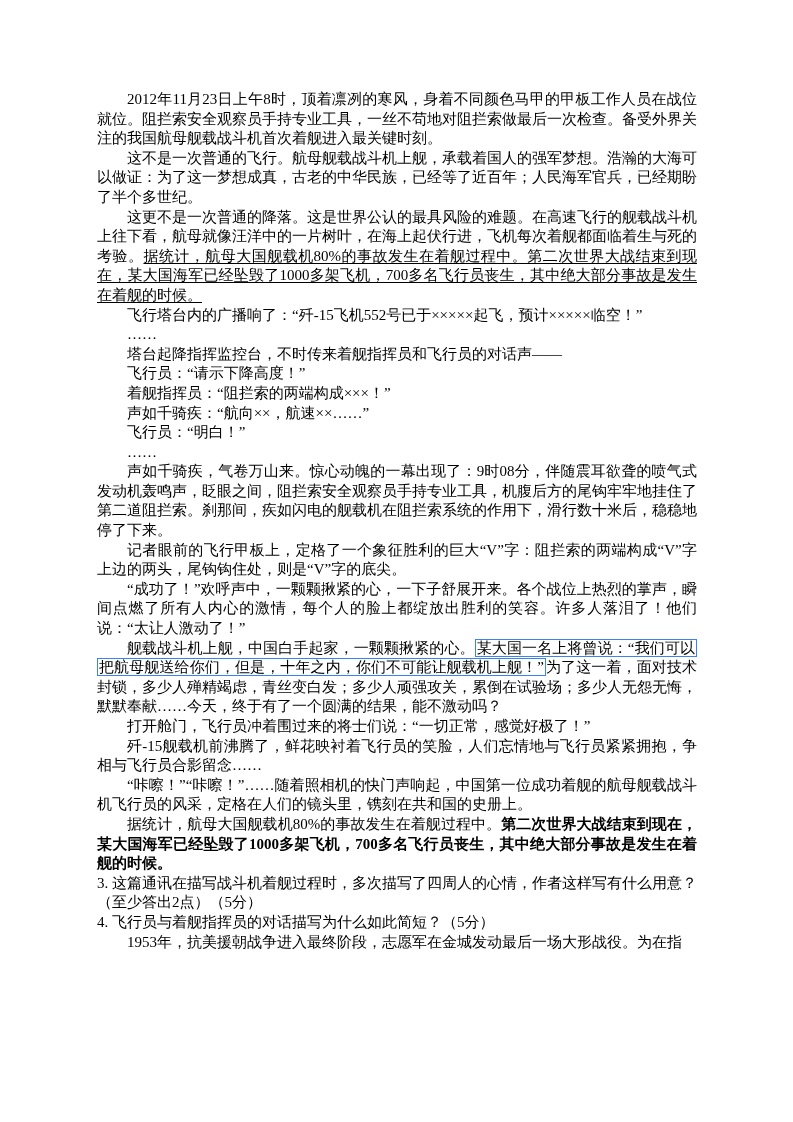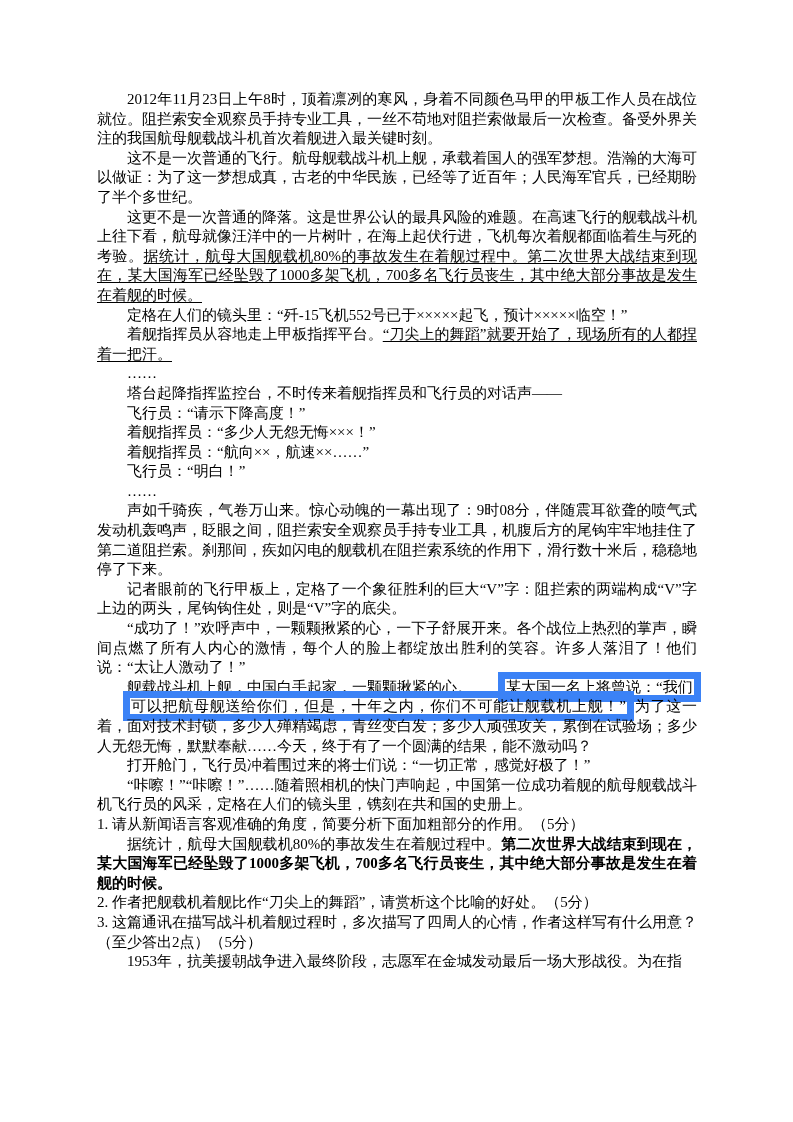--- a/index.html
+++ b/index.html
@@ -28,49 +28,47 @@
     font-size: 15px;
     line-height: 19.6px;
     text-align: justify;
     word-break: break-all;
   }
   p.indent { text-indent: 2em; }
   .seg-normal { }
   .seg-underline { text-decoration: underline; text-underline-offset: 2px; }
   .seg-bold { font-weight: bold; }
   .seg-boxed {
-    border: 7px solid #3b82f6;
+    border: 1px solid #3b82f6;
     padding: 0 1px;
     -webkit-box-decoration-break: clone;
     box-decoration-break: clone;
-    margin-left: 26px;
   }
 </style>
 </head>
 <body>
 
 <div class="page" style="background: rgb(255, 255, 255); color: rgb(0, 0, 0);">
   <article class="content">
       <p class="line indent"><span class="seg-normal">2012年11月23日上午8时，顶着凛冽的寒风，身着不同颜色马甲的甲板工作人员在战位就位。阻拦索安全观察员手持专业工具，一丝不苟地对阻拦索做最后一次检查。备受外界关注的我国航母舰载战斗机首次着舰进入最关键时刻。</span></p>
       <p class="line indent"><span class="seg-normal">这不是一次普通的飞行。航母舰载战斗机上舰，承载着国人的强军梦想。浩瀚的大海可以做证：为了这一梦想成真，古老的中华民族，已经等了近百年；人民海军官兵，已经期盼了半个多世纪。</span></p>
       <p class="line indent"><span class="seg-normal">这更不是一次普通的降落。这是世界公认的最具风险的难题。在高速飞行的舰载战斗机上往下看，航母就像汪洋中的一片树叶，在海上起伏行进，飞机每次着舰都面临着生与死的考验。</span><span class="seg-underline">据统计，航母大国舰载机80%的事故发生在着舰过程中。第二次世界大战结束到现在，某大国海军已经坠毁了1000多架飞机，700多名飞行员丧生，其中绝大部分事故是发生在着舰的时候。</span></p>
-      <p class="line indent"><span class="seg-normal">定格在人们的镜头里：“歼-15飞机552号已于×××××起飞，预计×××××临空！”</span></p>
-      <p class="line indent"><span class="seg-normal">着舰指挥员从容地走上甲板指挥平台。</span><span class="seg-underline">“刀尖上的舞蹈”就要开始了，现场所有的人都捏着一把汗。</span></p>
+      <p class="line indent"><span class="seg-normal">飞行塔台内的广播响了：“歼-15飞机552号已于×××××起飞，预计×××××临空！”</span></p>
       <p class="line indent"><span class="seg-normal">……</span></p>
       <p class="line indent"><span class="seg-normal">塔台起降指挥监控台，不时传来着舰指挥员和飞行员的对话声——</span></p>
       <p class="line indent"><span class="seg-normal">飞行员：“请示下降高度！”</span></p>
-      <p class="line indent"><span class="seg-normal">着舰指挥员：“多少人无怨无悔×××！”</span></p>
-      <p class="line indent"><span class="seg-normal">着舰指挥员：“航向××，航速××……”</span></p>
+      <p class="line indent"><span class="seg-normal">着舰指挥员：“阻拦索的两端构成×××！”</span></p>
+      <p class="line indent"><span class="seg-normal">声如千骑疾：“航向××，航速××……”</span></p>
       <p class="line indent"><span class="seg-normal">飞行员：“明白！”</span></p>
       <p class="line indent"><span class="seg-normal">……</span></p>
       <p class="line indent"><span class="seg-normal">声如千骑疾，气卷万山来。惊心动魄的一幕出现了：9时08分，伴随震耳欲聋的喷气式发动机轰鸣声，眨眼之间，阻拦索安全观察员手持专业工具，机腹后方的尾钩牢牢地挂住了第二道阻拦索。刹那间，疾如闪电的舰载机在阻拦索系统的作用下，滑行数十米后，稳稳地停了下来。</span></p>
       <p class="line indent"><span class="seg-normal">记者眼前的飞行甲板上，定格了一个象征胜利的巨大“V”字：阻拦索的两端构成“V”字上边的两头，尾钩钩住处，则是“V”字的底尖。</span></p>
       <p class="line indent"><span class="seg-normal">“成功了！”欢呼声中，一颗颗揪紧的心，一下子舒展开来。各个战位上热烈的掌声，瞬间点燃了所有人内心的激情，每个人的脸上都绽放出胜利的笑容。许多人落泪了！他们说：“太让人激动了！”</span></p>
       <p class="line indent"><span class="seg-normal">舰载战斗机上舰，中国白手起家，一颗颗揪紧的心。</span><span class="seg-boxed">某大国一名上将曾说：“我们可以把航母舰送给你们，但是，十年之内，你们不可能让舰载机上舰！”</span><span class="seg-normal">为了这一着，面对技术封锁，多少人殚精竭虑，青丝变白发；多少人顽强攻关，累倒在试验场；多少人无怨无悔，默默奉献……今天，终于有了一个圆满的结果，能不激动吗？</span></p>
       <p class="line indent"><span class="seg-normal">打开舱门，飞行员冲着围过来的将士们说：“一切正常，感觉好极了！”</span></p>
+      <p class="line indent"><span class="seg-normal">歼-15舰载机前沸腾了，鲜花映衬着飞行员的笑脸，人们忘情地与飞行员紧紧拥抱，争相与飞行员合影留念……</span></p>
       <p class="line indent"><span class="seg-normal">“咔嚓！”“咔嚓！”……随着照相机的快门声响起，中国第一位成功着舰的航母舰载战斗机飞行员的风采，定格在人们的镜头里，镌刻在共和国的史册上。</span></p>
-      <p class="line"><span class="seg-normal">1. 请从新闻语言客观准确的角度，简要分析下面加粗部分的作用。（5分）</span></p>
       <p class="line indent"><span class="seg-normal">据统计，航母大国舰载机80%的事故发生在着舰过程中。</span><span class="seg-bold">第二次世界大战结束到现在，某大国海军已经坠毁了1000多架飞机，700多名飞行员丧生，其中绝大部分事故是发生在着舰的时候。</span></p>
-      <p class="line"><span class="seg-normal">2. 作者把舰载机着舰比作“刀尖上的舞蹈”，请赏析这个比喻的好处。（5分）</span></p>
       <p class="line"><span class="seg-normal">3. 这篇通讯在描写战斗机着舰过程时，多次描写了四周人的心情，作者这样写有什么用意？（至少答出2点）（5分）</span></p>
+      <p class="line"><span class="seg-normal">4. 飞行员与着舰指挥员的对话描写为什么如此简短？（5分）</span></p>
       <p class="line indent"><span class="seg-normal">1953年，抗美援朝战争进入最终阶段，志愿军在金城发动最后一场大形战役。为在指</span></p>
     </article>
 </div>
 
 </body></html>

